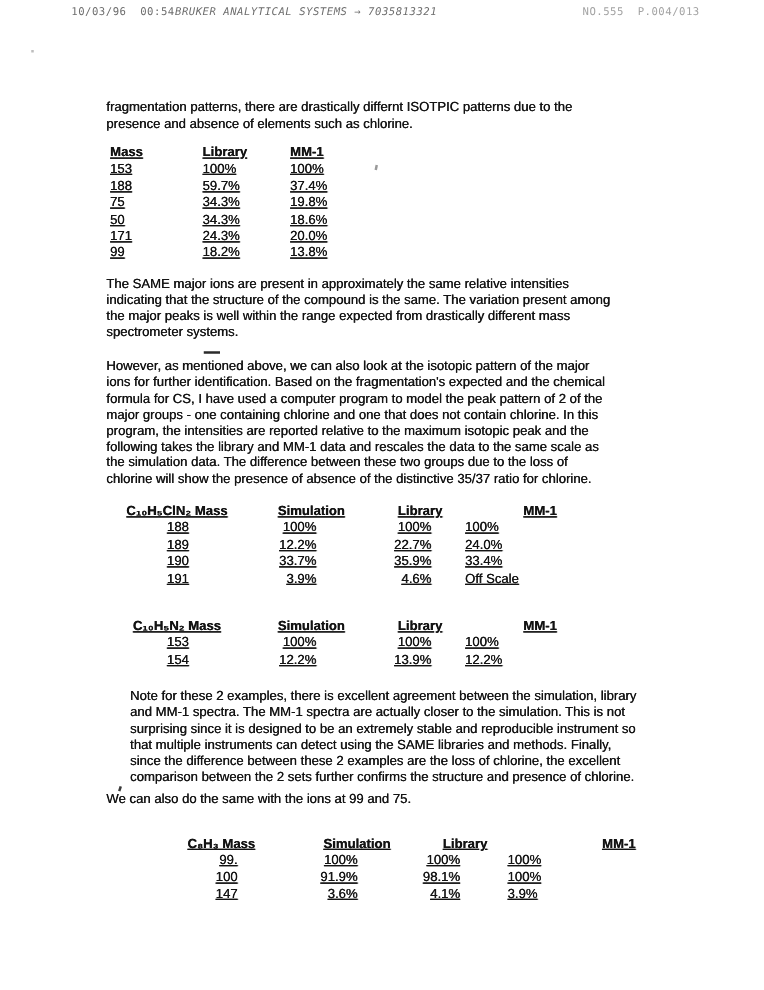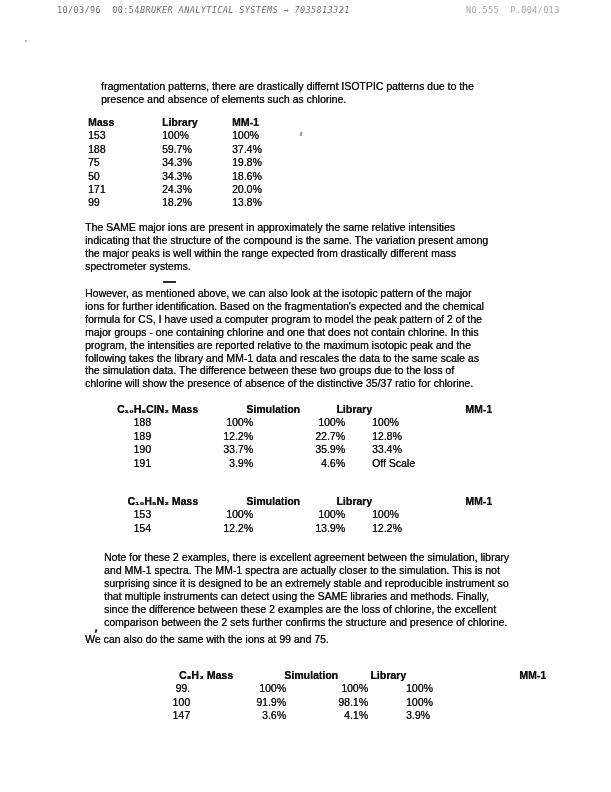--- a/index.html
+++ b/index.html
@@ -22,44 +22,44 @@
   .fax-page { position:absolute; left:466px; top:0; white-space:pre; color:#a3a3a3; }
 
   
   .para {
     position:absolute; left:85px; width:480px;
     font-size:10.5px; line-height:12.9px;
     white-space:pre-line;
     color:#141414;
     text-shadow:0.25px 0 0 currentColor;
   }
-  .p1 { top:80px;margin-left:16px; }
+  .p1 { top:80px; }
   .p2 { top:221px; }
   .p3 { top:287px; }
   .p4 { top:551px;margin-left:19px; }
   .p5 { top:633px; }
 
   
   .tbl { position:absolute; display:grid; font-size:10.5px; line-height:13.4px;
-         color:#131313; text-shadow:0.25px 0 0 currentColor; }
+         color:#131313; text-shadow:0.25px 0 0 currentColor;text-decoration:underline; }
   .tbl .h { font-weight:bold; }
   .t1 { left:88px; top:116px; grid-template-columns:74px 70px 70px; }
   .t2 { left:85px; top:403px; grid-template-columns:113px 102px 72px 120px; }
   .t3 { left:85px; top:495px; grid-template-columns:113px 102px 72px 120px; }
   .t4 { left:85px; top:669px; grid-template-columns:112px 105px 68px 140px;margin-left:36px; }
 
   .t2 .c1, .t3 .c1 { text-align:right; padding-right:47px; }
   .t2 .c2, .t3 .c2 { text-align:right; padding-right:47px; }
   .t2 .c3, .t3 .c3 { text-align:right; padding-right:27px; }
   .t2 .c4, .t3 .c4 { text-align:left; }
   .t4 .c1 { text-align:right; padding-right:43px; }
   .t4 .c2 { text-align:right; padding-right:52px; }
   .t4 .c3 { text-align:right; padding-right:38px; }
   .t4 .c4 { text-align:left; }
-  .t2 .h, .t3 .h, .t4 .h { text-align:right; padding:0; }
+  .t2 .h, .t3 .h, .t4 .h { text-align:center; padding:0; }
   .t4 .h-mm1 { padding-left:38px; }
 
   
   .mark { position:absolute; background:#2b2b2b; }
   .dash-mark { left:163px; top:281px; width:13px; height:2.2px; }
   .speck-1 { left:25px;  top:40px;  width:2px; height:2px; background:#bdbdbd; }
   .speck-2 { left:300px; top:132px; width:2px; height:4px; background:#9a9a9a; transform:rotate(12deg); }
   .speck-3 { left:95px;  top:629px; width:2px; height:4px; background:#3a3a3a; transform:rotate(18deg); }
 </style>
 </head>
@@ -125,21 +125,21 @@
     <div class="h">Simulation</div>
     <div class="h">Library</div>
     <div class="h">MM-1</div>
     <div class="c1">188</div>
     <div class="c2">100%</div>
     <div class="c3">100%</div>
     <div class="c4">100%</div>
     <div class="c1">189</div>
     <div class="c2">12.2%</div>
     <div class="c3">22.7%</div>
-    <div class="c4">12.8%</div>
+    <div class="c4">24.0%</div>
     <div class="c1">190</div>
     <div class="c2">33.7%</div>
     <div class="c3">35.9%</div>
     <div class="c4">33.4%</div>
     <div class="c1">191</div>
     <div class="c2">3.9%</div>
     <div class="c3">4.6%</div>
     <div class="c4">Off Scale</div>
   </div>
 

